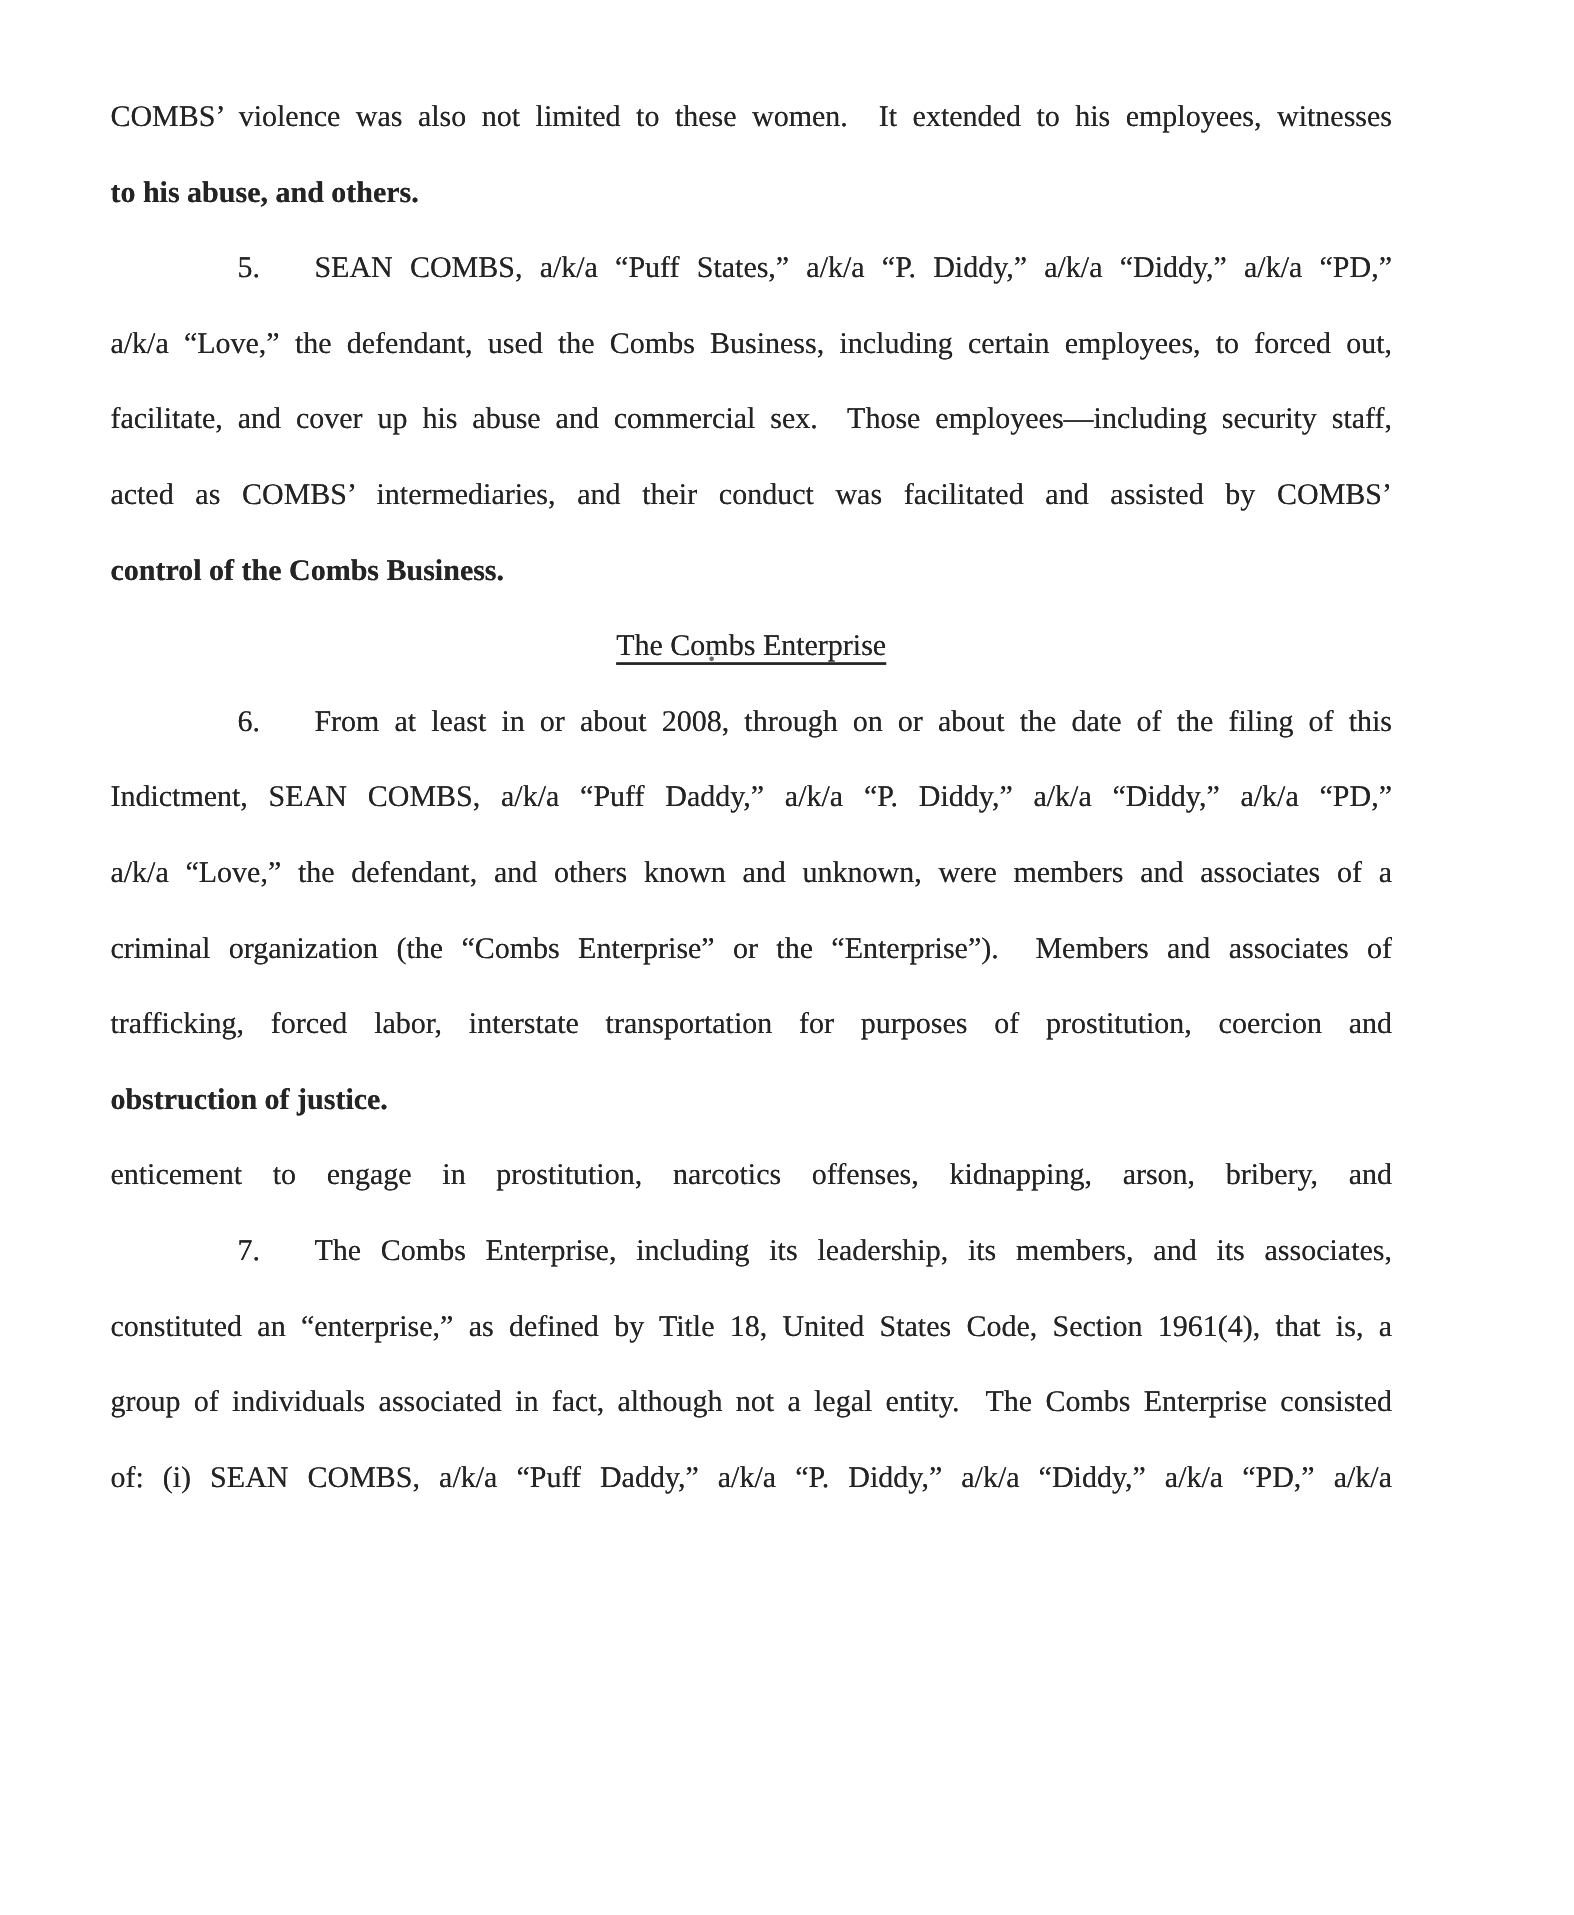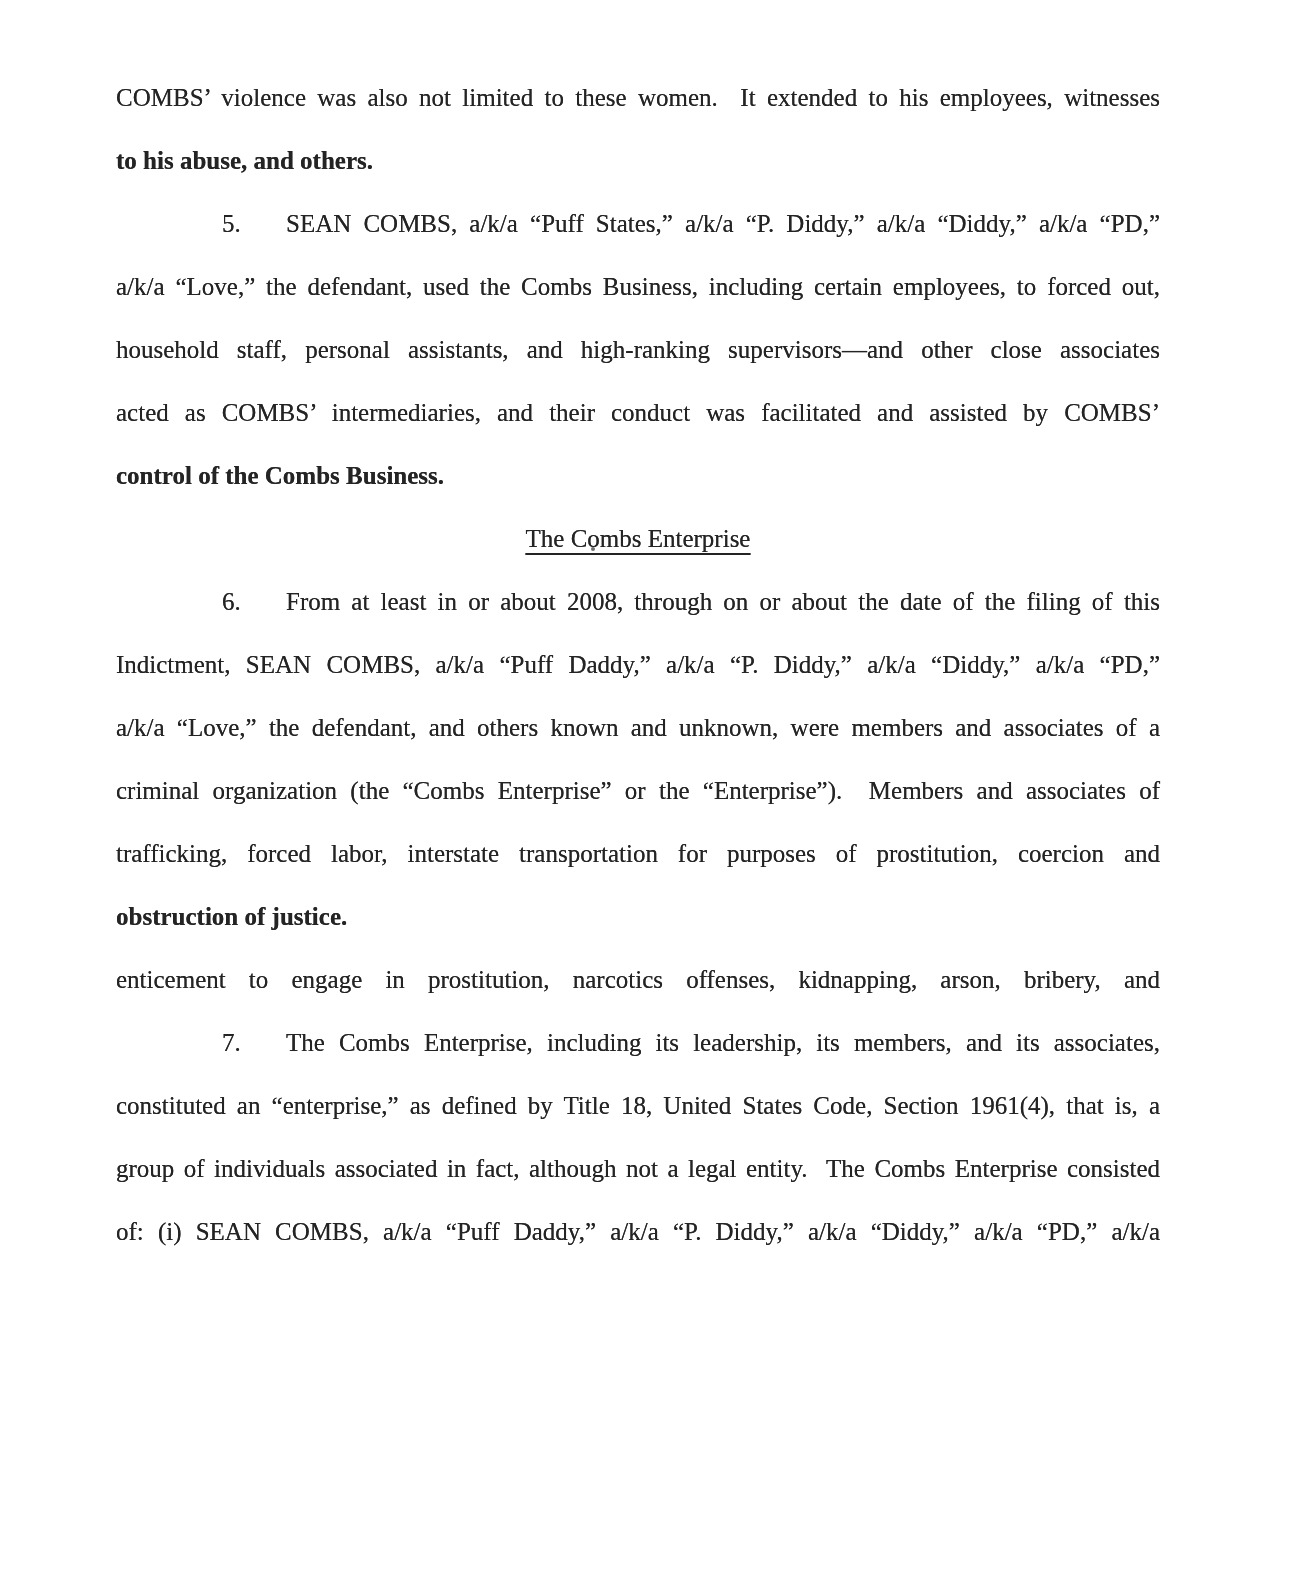--- a/index.html
+++ b/index.html
@@ -21,21 +21,20 @@
     left: 92px;
     top: 66px;
     width: 1068px;
   }
   .ln {
     height: 63px;
     line-height: 63px;
     font-size: 25px;
     white-space: pre-wrap;
     text-shadow: 0 0 0.5px #4a4a4a;
-    margin-left: 24px;
   }
   .j {             
     text-align: justify;
     text-align-last: justify;
   }
   .l {             
     text-align: left;
     font-weight: bold;
   }
   .c {             
@@ -66,21 +65,21 @@
 <body>
 
 <div class="page">
   <div class="textblock">
 
     <div class="ln j">COMBS’ violence was also not limited to these women.  It extended to his employees, witnesses</div>
     <div class="ln l">to his abuse, and others.</div>
 
     <div class="ln j"><span class="pnum">5.</span><span>SEAN COMBS, a/k/a “Puff States,” a/k/a “P. Diddy,” a/k/a “Diddy,” a/k/a “PD,”</span></div>
     <div class="ln j">a/k/a “Love,” the defendant, used the Combs Business, including certain employees, to forced out,</div>
-    <div class="ln j">household staff, personal assistants, and high-ranking supervisors—and other close associates</div>
+    <div class="ln j">facilitate, and cover up his abuse and commercial sex.  Those employees—including security staff,</div>
     <div class="ln j">acted as COMBS’ intermediaries, and their conduct was facilitated and assisted by COMBS’</div>
     <div class="ln l">control of the Combs Business.</div>
 
     <div class="ln c"><span class="heading-text">The Combs Enterprise</span></div>
 
     <div class="ln j"><span class="pnum">6.</span><span>From at least in or about 2008, through on or about the date of the filing of this</span></div>
     <div class="ln j">Indictment, SEAN COMBS, a/k/a “Puff Daddy,” a/k/a “P. Diddy,” a/k/a “Diddy,” a/k/a “PD,”</div>
     <div class="ln j">a/k/a “Love,” the defendant, and others known and unknown, were members and associates of a</div>
     <div class="ln j">criminal organization (the “Combs Enterprise” or the “Enterprise”).  Members and associates of</div>
     <div class="ln j">trafficking, forced labor, interstate transportation for purposes of prostitution, coercion and</div>

